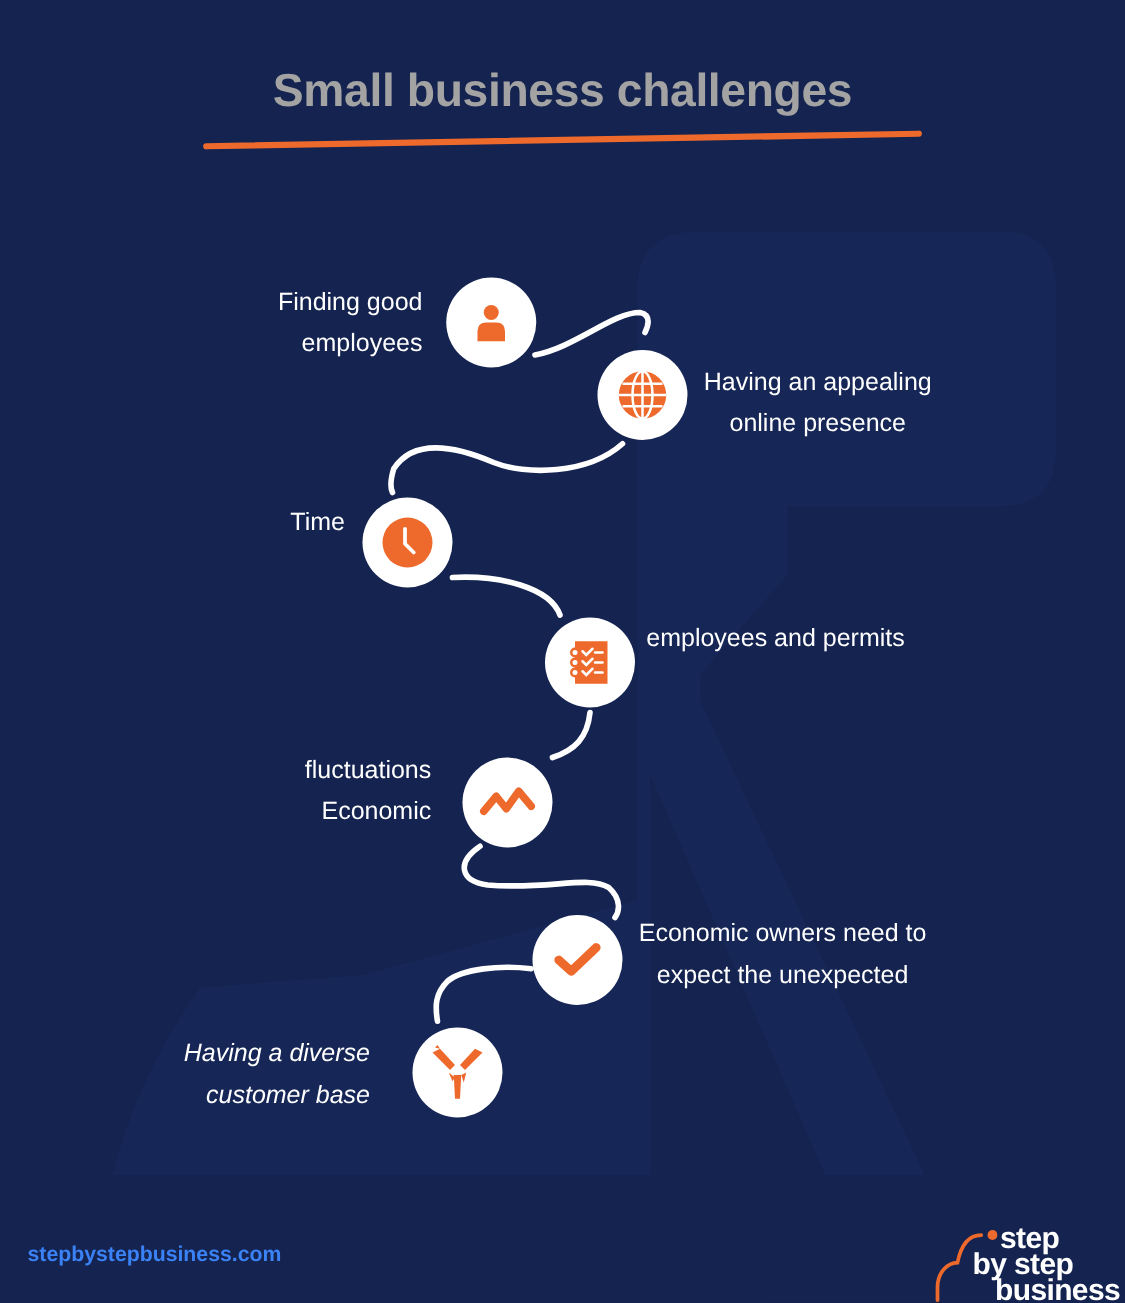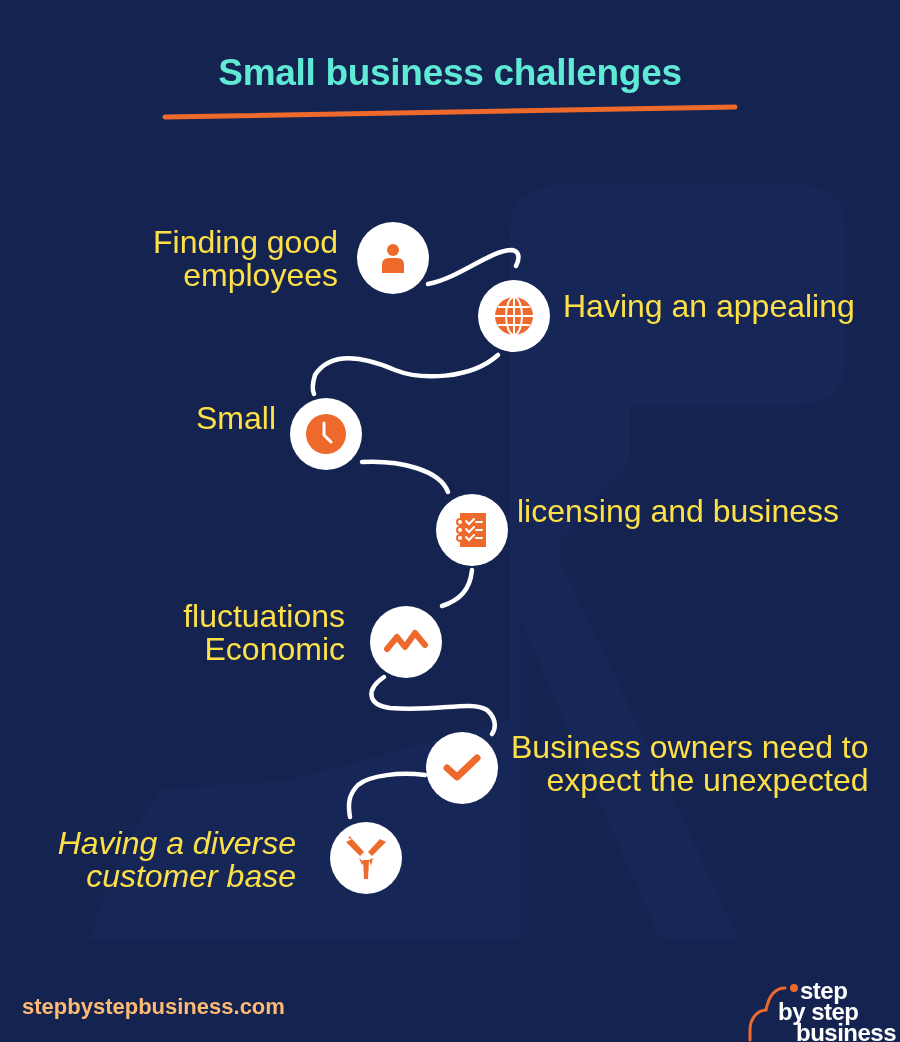--- a/index.html
+++ b/index.html
@@ -1,26 +1,26 @@
 <!DOCTYPE html>
 <html><head>
 <meta charset="utf-8">
 <style>
   html, body { margin:0; padding:0; }
   body { width:900px; height:1042px; background:#14234f; position:relative; overflow:hidden; font-family:"Liberation Sans", "DejaVu Sans", sans-serif; }
   .bg-shape { position:absolute; }
-  .title { position:absolute; left:0; width:900px; top:52px; text-align:center; color:#5eead4; font-weight:bold; font-size:37px; letter-spacing:-0.3px; }
+  .title { position:absolute; left:0; width:900px; top:52px; text-align:center; color:#a3a3a3; font-weight:bold; font-size:37px; letter-spacing:-0.3px; }
   .underline { position:absolute; left:0; top:0; }
   .circle { position:absolute; width:72px; height:72px; border-radius:50%; background:#ffffff; display:flex; align-items:center; justify-content:center; }
   .circle svg { display:block; }
-  .label { position:absolute; color:#fde047; font-size:32px; line-height:33px; }
-  .label.right { text-align:right; }
+  .label { position:absolute; color:#ffffff; font-size:20px; line-height:33px; }
+  .label.right { text-align:center; }
   .label.left { text-align:right; }
   .label span { display:block; white-space:nowrap; }
-  .footer-url { position:absolute; left:22px; top:994px; color:#fdba74; font-weight:bold; font-size:22px; }
+  .footer-url { position:absolute; left:22px; top:994px; color:#3b82f6; font-weight:bold; font-size:17px; }
   .logo { position:absolute; left:738px; top:980px; width:140px; height:70px;text-align:right; }
   .logo .w { position:absolute; color:#ffffff; font-weight:bold; font-size:24px; line-height:22px; letter-spacing:-0.5px; white-space:nowrap; }
 </style>
 </head>
 <body>
 
 <svg class="bg-shape" width="900" height="1042" style="left:0;top:0;">
   <path d="M510 230 Q510 185 560 185 L800 185 Q845 185 845 230 L845 360 Q845 405 800 405 L630 405 L630 460 L560 540 L560 560 L740 940 L660 940 L520 620 L520 940 L90 940 Q110 860 160 790 L290 780 L510 720 Z" fill="#182a5c" opacity="0.55"></path>
 </svg>
 
@@ -58,30 +58,31 @@
       <ellipse cx="22" cy="22" rx="8" ry="19"></ellipse>
       <line x1="22" y1="3" x2="22" y2="41"></line>
       <line x1="3" y1="22" x2="41" y2="22"></line>
       <line x1="6" y1="13" x2="38" y2="13"></line>
       <line x1="6" y1="31" x2="38" y2="31"></line>
     </g>
   </svg>
 </div>
 <div class="label right" style="left:563px;top:290px;">
   <span>Having an appealing</span>
+  <span>online presence</span>
 </div>
 
 <div class="circle" style="left:290px;top:398px;">
   <svg width="44" height="44" viewBox="0 0 44 44">
     <circle cx="22" cy="22" r="20" fill="#ee6a2c"></circle>
     <path d="M20 11 L20 23 L27 30" stroke="#ffffff" stroke-width="3" fill="none" stroke-linecap="round" stroke-linejoin="round"></path>
   </svg>
 </div>
 <div class="label left" style="right:624px;top:402px;">
-  <span>Small</span>
+  <span>Time</span>
 </div>
 
 <div class="circle" style="left:436px;top:494px;">
   <svg width="36" height="40" viewBox="0 0 36 40">
     <rect x="6" y="3" width="26" height="34" fill="#ee6a2c"></rect>
     <g stroke="#ee6a2c" stroke-width="2" fill="#ffffff">
       <circle cx="6" cy="12" r="3"></circle>
       <circle cx="6" cy="20" r="3"></circle>
       <circle cx="6" cy="28" r="3"></circle>
     </g>
@@ -89,40 +90,40 @@
       <path d="M12 11 L15 14 L20 9"></path>
         <line x1="22" y1="12" x2="28" y2="12"></line>
       <path d="M12 19 L15 22 L20 17"></path>
         <line x1="22" y1="20" x2="28" y2="20"></line>
       <path d="M12 27 L15 30 L20 25"></path>
         <line x1="22" y1="28" x2="28" y2="28"></line>
     </g>
   </svg>
 </div>
 <div class="label right" style="left:517px;top:495px;">
-  <span>licensing and business</span>
+  <span>employees and permits</span>
 </div>
 
 <div class="circle" style="left:370px;top:606px;">
   <svg width="46" height="30" viewBox="0 0 46 30">
     <path d="M4 22 L14 10 L22 20 L32 6 L42 18" stroke="#ee6a2c" stroke-width="6" fill="none" stroke-linecap="round" stroke-linejoin="round"></path>
   </svg>
 </div>
 <div class="label left" style="right:555px;top:600px;">
   <span>fluctuations</span>
   <span>Economic</span>
 </div>
 
 <div class="circle" style="left:426px;top:732px;">
   <svg width="42" height="32" viewBox="0 0 42 32">
     <path d="M6 16 L16 25 L36 6" stroke="#ee6a2c" stroke-width="7" fill="none" stroke-linecap="round" stroke-linejoin="round"></path>
   </svg>
 </div>
 <div class="label right" style="left:511px;top:731px;">
-  <span>Business owners need to</span>
+  <span>Economic owners need to</span>
   <span>expect the unexpected</span>
 </div>
 
 <div class="circle" style="left:330px;top:822px;">
   <svg width="48" height="48" viewBox="0 0 48 48">
     <g fill="#ee6a2c">
       <path d="M4 8 L10 5 L22 18 L18 22 Z"></path>
       <path d="M44 8 L38 5 L26 18 L30 22 Z"></path>
       <path d="M21 26 L27 26 L26 45 L22 45 Z"></path>
       <path d="M6 4 L8 2 L10 5 Z"></path>

